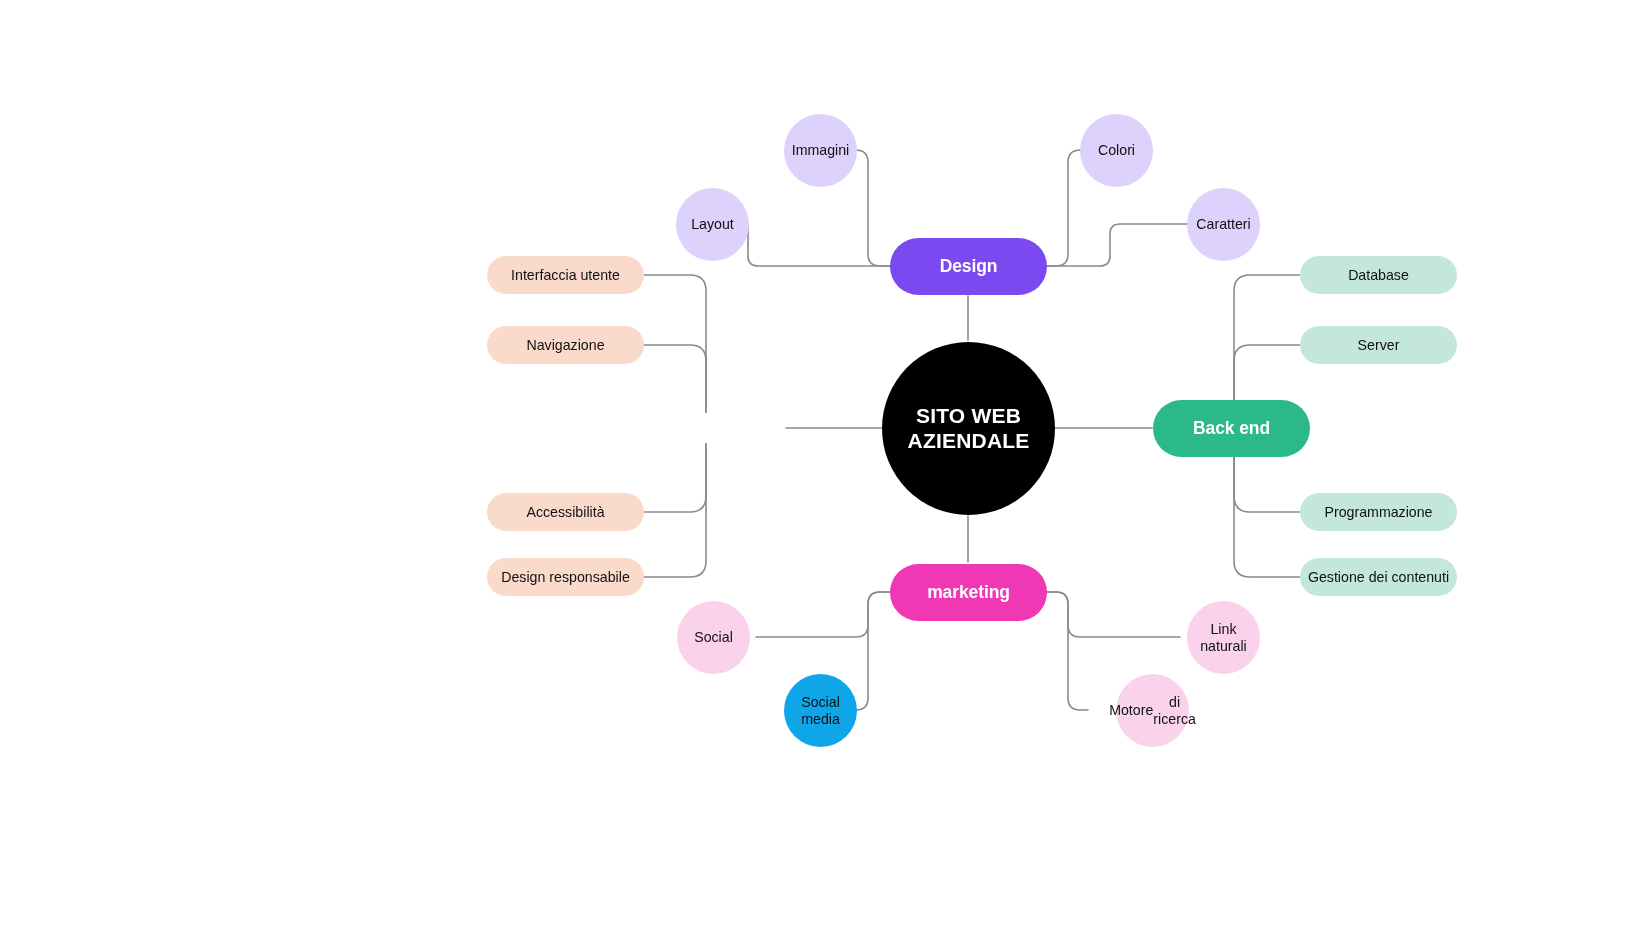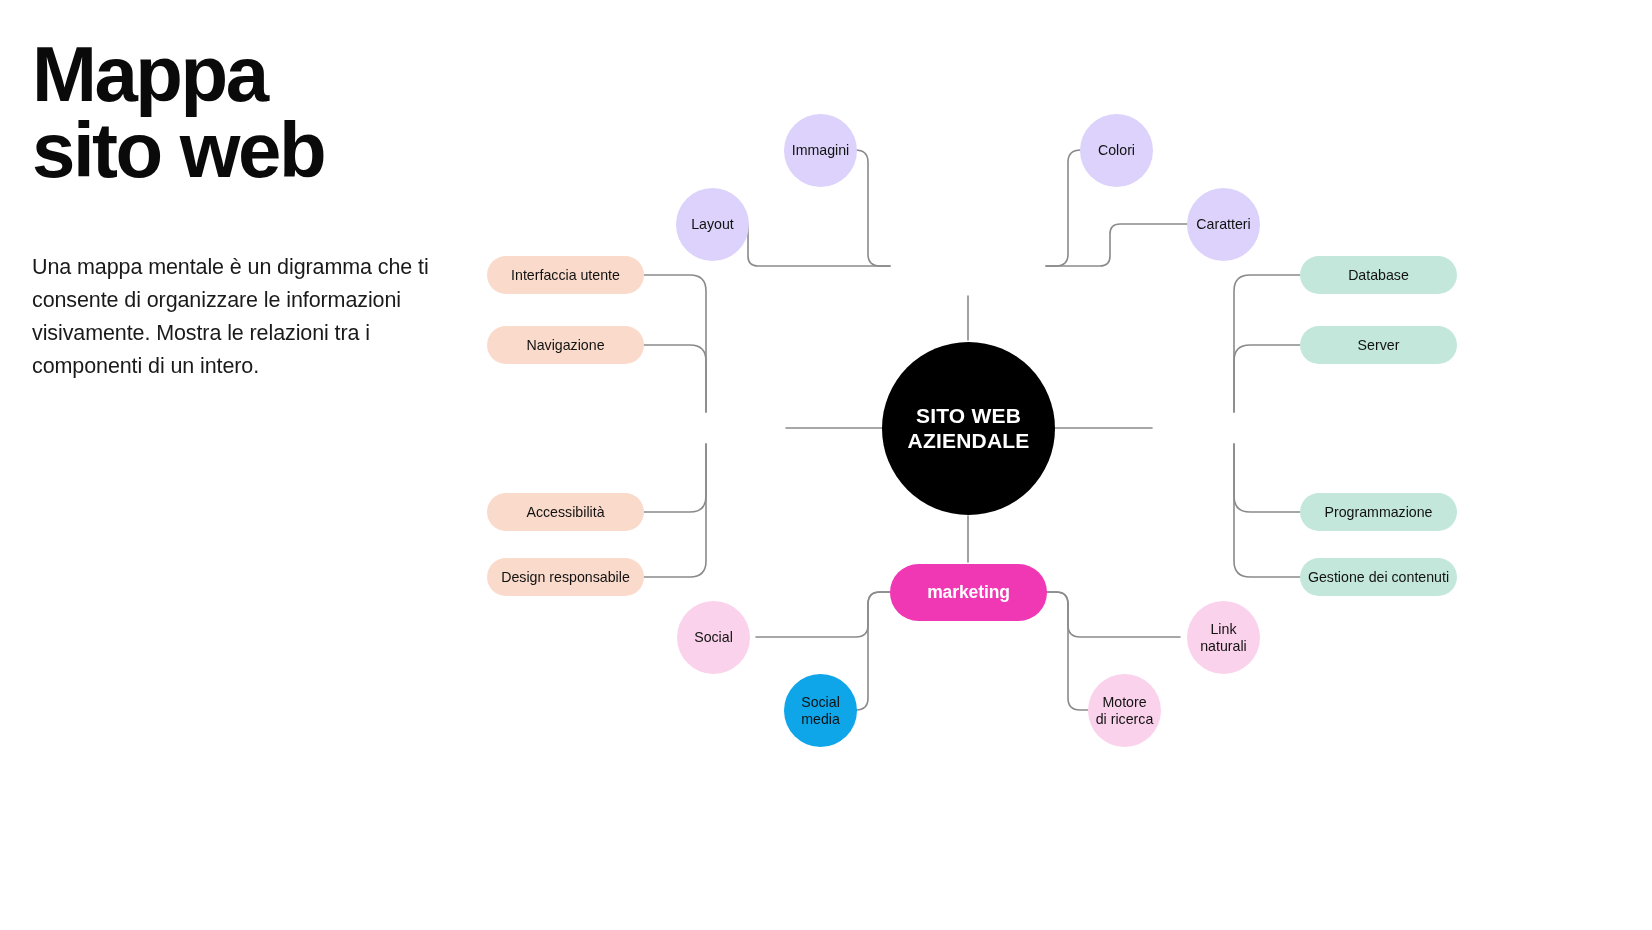--- a/index.html
+++ b/index.html
@@ -75,25 +75,20 @@
     color: #121212;
     font-size: 14.2px;
     font-weight: 400;
   }
 </style>
 </head>
 <body>
 
 <div id="page">
 
-  <div id="left-col">
-    <h1 id="title">Mappa
-sito web</h1>
-    <p id="desc">Una mappa mentale è un digramma che ti consente di organizzare le informazioni visivamente. Mostra le relazioni tra i componenti di un intero.</p>
-  </div>
 
   <div id="map">
 
     <svg id="wires" viewBox="0 0 1652 930" xmlns="http://www.w3.org/2000/svg">
       <g fill="none" stroke="#8a8a8a" stroke-width="1.6" stroke-linecap="round" stroke-linejoin="round">
 
         <path d="M968,340 L968,296"></path>
         <path d="M882,428 L786,428"></path>
         <path d="M1055,428 L1152,428"></path>
         <path d="M968,516 L968,562"></path>
@@ -124,20 +119,23 @@
 
         <path d="M1046,592 L1056,592 Q1068,592 1068,604 L1068,698 Q1068,710 1080,710 L1088,710"></path>
       </g>
     </svg>
 
     <div class="node center-node" style="left:882px; top:342px; width:173px; height:173px; flex-direction:column;">
       <span>SITO WEB</span>
       <span>AZIENDALE</span>
     </div>
 
+    <div class="node branch" style="left:890px; top:238px; width:157px; height:57px; background:#7B49F0;">
+      <span>Design</span>
+    </div>
     <div class="node circle" style="left:676px; top:188px; width:73px; height:73px; background:#DCD2FB;">
       <span>Layout</span>
     </div>
     <div class="node circle" style="left:784px; top:114px; width:73px; height:73px; background:#DCD2FB;">
       <span>Immagini</span>
     </div>
     <div class="node circle" style="left:1080px; top:114px; width:73px; height:73px; background:#DCD2FB;">
       <span>Colori</span>
     </div>
     <div class="node circle" style="left:1187px; top:188px; width:73px; height:73px; background:#DCD2FB;">
@@ -150,20 +148,23 @@
     <div class="node pill" style="left:487px; top:326px; width:157px; height:38px; background:#FADACB;">
       <span>Navigazione</span>
     </div>
     <div class="node pill" style="left:487px; top:493px; width:157px; height:38px; background:#FADACB;">
       <span>Accessibilità</span>
     </div>
     <div class="node pill" style="left:487px; top:558px; width:157px; height:38px; background:#FADACB;">
       <span>Design responsabile</span>
     </div>
 
+    <div class="node branch" style="left:1153px; top:400px; width:157px; height:57px; background:#2BB98A;">
+      <span>Back end</span>
+    </div>
     <div class="node pill" style="left:1300px; top:256px; width:157px; height:38px; background:#C3E8DB;">
       <span>Database</span>
     </div>
     <div class="node pill" style="left:1300px; top:326px; width:157px; height:38px; background:#C3E8DB;">
       <span>Server</span>
     </div>
     <div class="node pill" style="left:1300px; top:493px; width:157px; height:38px; background:#C3E8DB;">
       <span>Programmazione</span>
     </div>
     <div class="node pill" style="left:1300px; top:558px; width:157px; height:38px; background:#C3E8DB;">
@@ -177,19 +178,19 @@
       <span>Social</span>
     </div>
     <div class="node circle" style="left:784px; top:674px; width:73px; height:73px; background:#0ea5e9; flex-direction:column;">
       <span>Social</span>
       <span>media</span>
     </div>
     <div class="node circle" style="left:1187px; top:601px; width:73px; height:73px; background:#FBD2EC; flex-direction:column;">
       <span>Link</span>
       <span>naturali</span>
     </div>
-    <div class="node circle" style="left:1088px; top:674px; width:73px; height:73px; background:#FBD2EC; flex-direction:column;">
+    <div class="node circle" style="left:1116px; top:674px; width:73px; height:73px; background:#FBD2EC; flex-direction:row;">
       <span>Motore</span>
       <span>di ricerca</span>
     </div>
 
   </div>
 </div>
 
 </body></html>

